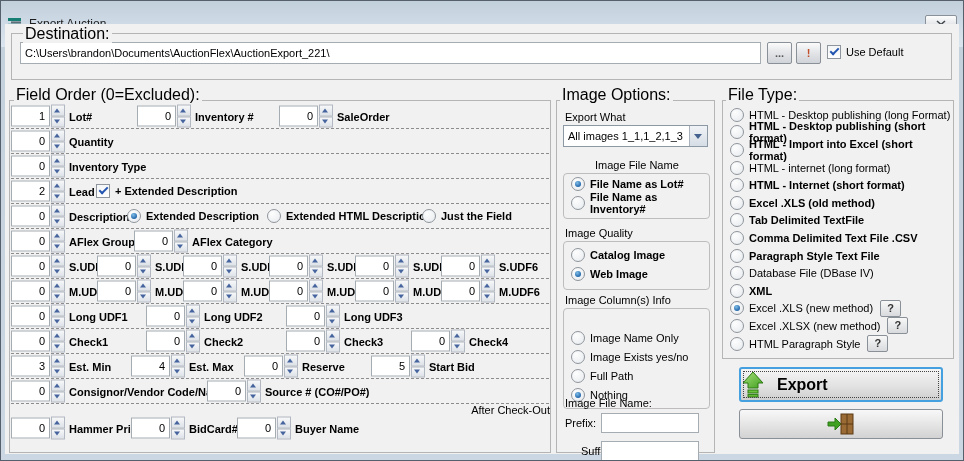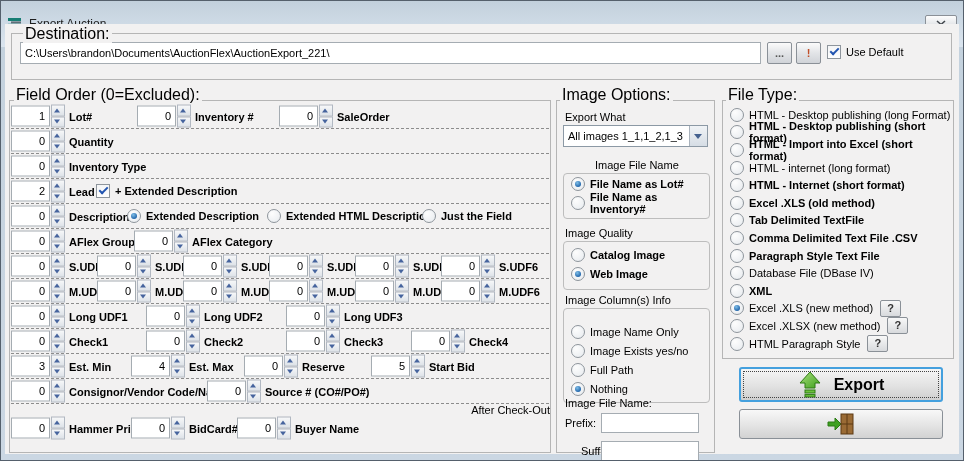--- a/index.html
+++ b/index.html
@@ -57,21 +57,21 @@
   .dd-btn::after{content:"";position:absolute;left:4px;top:8px;border-left:4px solid transparent;
     border-right:4px solid transparent;border-top:5px solid #44618F;}
   
   .ft-rows{position:absolute;inset:0;padding-top:5px;}
   .ft-row{display:flex;align-items:center;height:17.6px;padding-left:7px;}
   .help{width:19px;height:15px;margin-left:7px;border:1px solid #8A9097;border-radius:2px;
     background:linear-gradient(#F8F8F8,#D8DADD);font-weight:bold;text-align:center;line-height:14px;color:#333;}
   
   .export-btn{position:absolute;border:2px solid #44A0DE;border-radius:3px;
     background:linear-gradient(#F6F6F6,#E2E2E2 55%,#CFCFCF);outline:1px dotted #444;outline-offset:-5px;
-    display:flex;align-items:center;justify-content:center;gap:12px;font-size:16px;font-weight:600;box-sizing:border-box;}
+    display:flex;align-items:center;justify-content:flex-start;gap:12px;font-size:16px;font-weight:600;box-sizing:border-box;}
   .exit-btn{position:absolute;border:1px solid #8A9097;border-radius:3px;
     background:linear-gradient(#F8F8F8,#E4E4E4 55%,#D2D2D2);display:flex;align-items:center;justify-content:center;box-sizing:border-box;}
 </style>
 </head>
 <body>
 
 <div class="window">
   <div class="titlebar">
     <span style="display:inline-flex">
       <svg width="16" height="16" viewBox="0 0 16 16">
@@ -469,21 +469,21 @@
           <span class="io-row">
             <span class="rb"></span>
             <span class="rlabel boldlbl">Catalog Image</span>
           </span>
           <span class="io-row">
             <span class="rb sel"></span>
             <span class="rlabel boldlbl">Web Image</span>
           </span>
         </div>
       <span class="io-sub" style="left:8px;top:193px;">Image Column(s) Info</span>
-      <div class="io-box" style="left:6px;top:207px;width:145px;height:80px;padding-top:13px;">
+      <div class="io-box" style="left:6px;top:207px;width:145px;height:80px;padding-top:19px;">
           <span class="io-row">
             <span class="rb"></span>
             <span class="rlabel">Image Name Only</span>
           </span>
           <span class="io-row">
             <span class="rb"></span>
             <span class="rlabel">Image Exists yes/no</span>
           </span>
           <span class="io-row">
             <span class="rb"></span>

